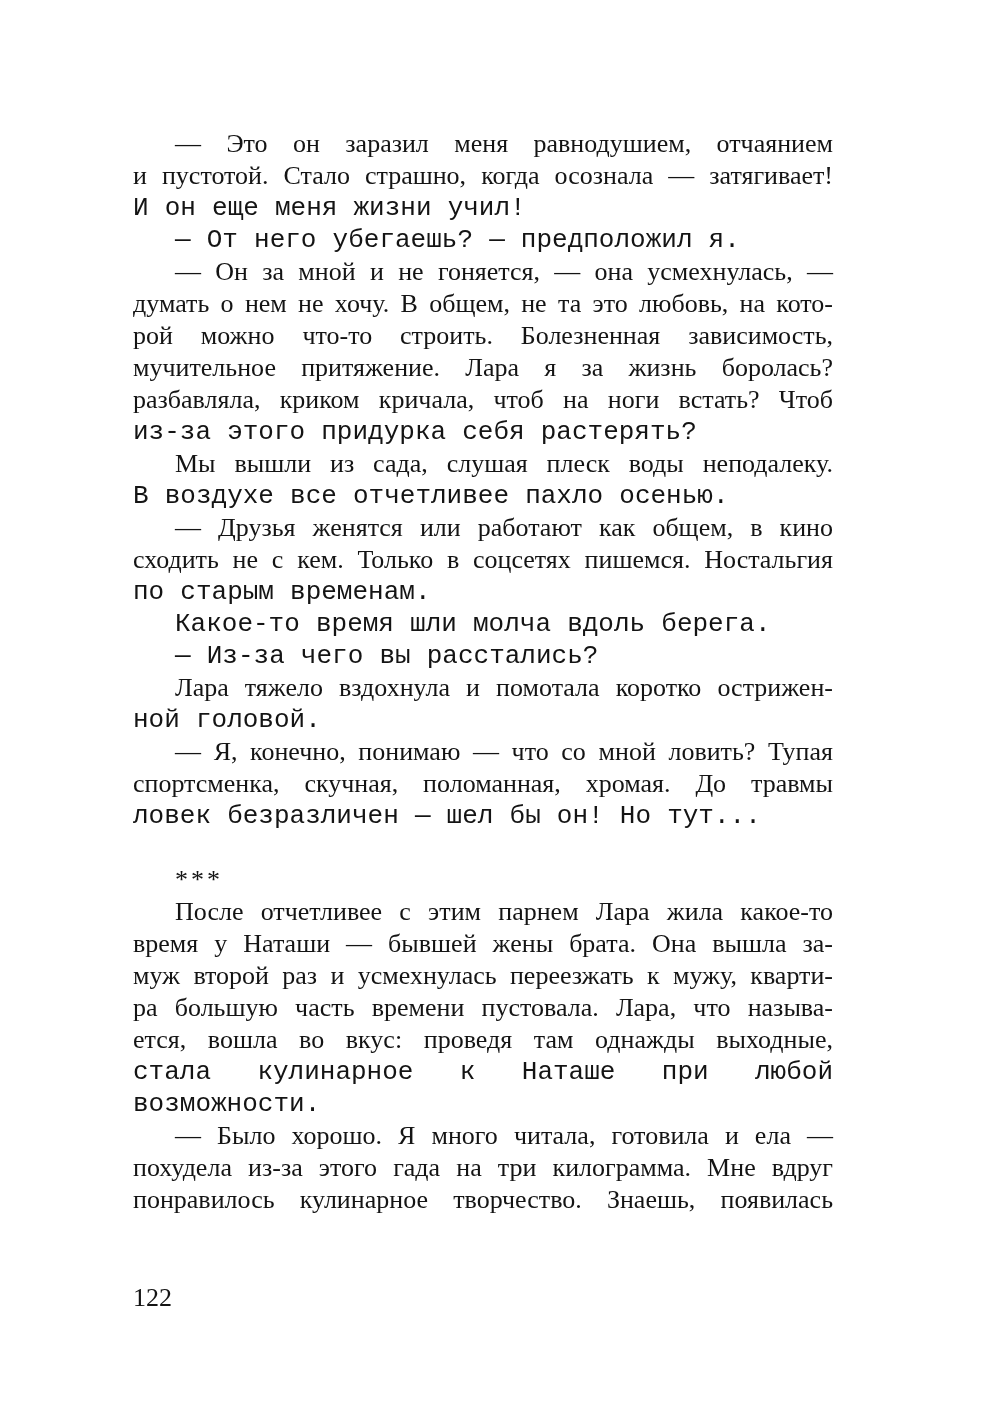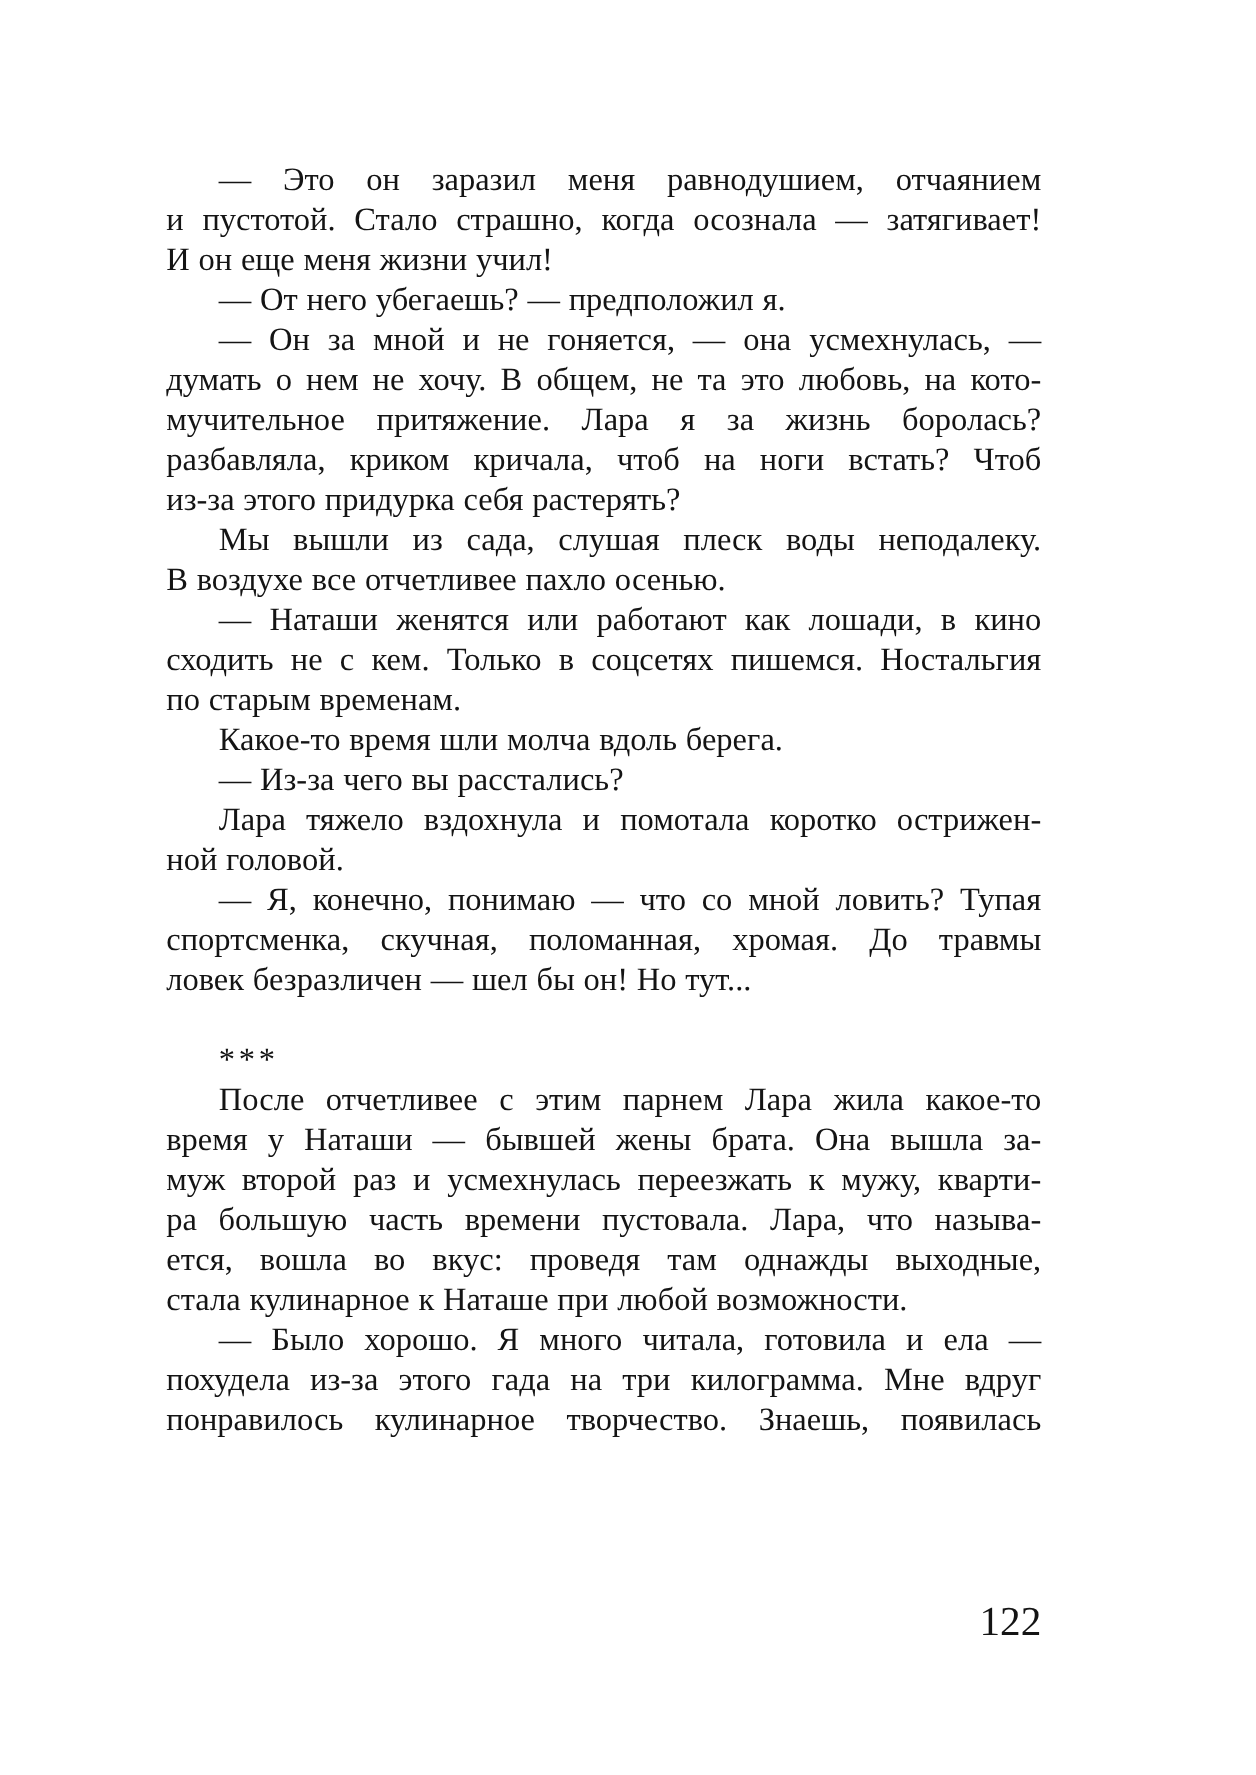--- a/index.html
+++ b/index.html
@@ -24,65 +24,66 @@
   }
   .paragraph { margin: 0; padding: 0; }
   .line {
     font-size: 26px;
     line-height: 32px;
     text-align: justify;
     text-align-last: justify;
     word-spacing: 0.02em;
   }
   .line.first { text-indent: 42px; }
-  .line.last { text-align-last: left; }
+  .line.last { text-align-last: left; font-family: Liberation Mono, monospace; }
   .separator {
     font-size: 26px;
     line-height: 32px;
     margin-top: 32px;
     padding-left: 42px;
     letter-spacing: 3px;
     text-align: left;
   }
   .folio {
     position: absolute;
     left: 133px;
     top: 1282px;
     width: 700px;
-    text-align: right;
-    font-size: 33px;
+    text-align: left;
+    font-size: 26px;
     line-height: 32px;
   }
 </style>
 </head>
 <body>
 
 <div class="book-page">
   <main class="text-column" id="text-column">
       <div class="paragraph">
         <div class="line first">— Это он заразил меня равнодушием, отчаянием</div>
         <div class="line">и пустотой. Стало страшно, когда осознала — затягивает!</div>
         <div class="line last">И он еще меня жизни учил!</div>
       </div>
       <div class="paragraph">
         <div class="line first last">— От него убегаешь? — предположил я.</div>
       </div>
       <div class="paragraph">
         <div class="line first">— Он за мной и не гоняется, — она усмехнулась, —</div>
         <div class="line">думать о нем не хочу. В общем, не та это любовь, на кото-</div>
+        <div class="line">рой можно что-то строить. Болезненная зависимость,</div>
         <div class="line">мучительное притяжение. Лара я за жизнь боролась?</div>
         <div class="line">разбавляла, криком кричала, чтоб на ноги встать? Чтоб</div>
         <div class="line last">из-за этого придурка себя растерять?</div>
       </div>
       <div class="paragraph">
         <div class="line first">Мы вышли из сада, слушая плеск воды неподалеку.</div>
         <div class="line last">В воздухе все отчетливее пахло осенью.</div>
       </div>
       <div class="paragraph">
-        <div class="line first">— Наташи женятся или работают как лошади, в кино</div>
+        <div class="line first">— Друзья женятся или работают как общем, в кино</div>
         <div class="line">сходить не с кем. Только в соцсетях пишемся. Ностальгия</div>
         <div class="line last">по старым временам.</div>
       </div>
       <div class="paragraph">
         <div class="line first last">Какое-то время шли молча вдоль берега.</div>
       </div>
       <div class="paragraph">
         <div class="line first last">— Из-за чего вы расстались?</div>
       </div>
       <div class="paragraph">

